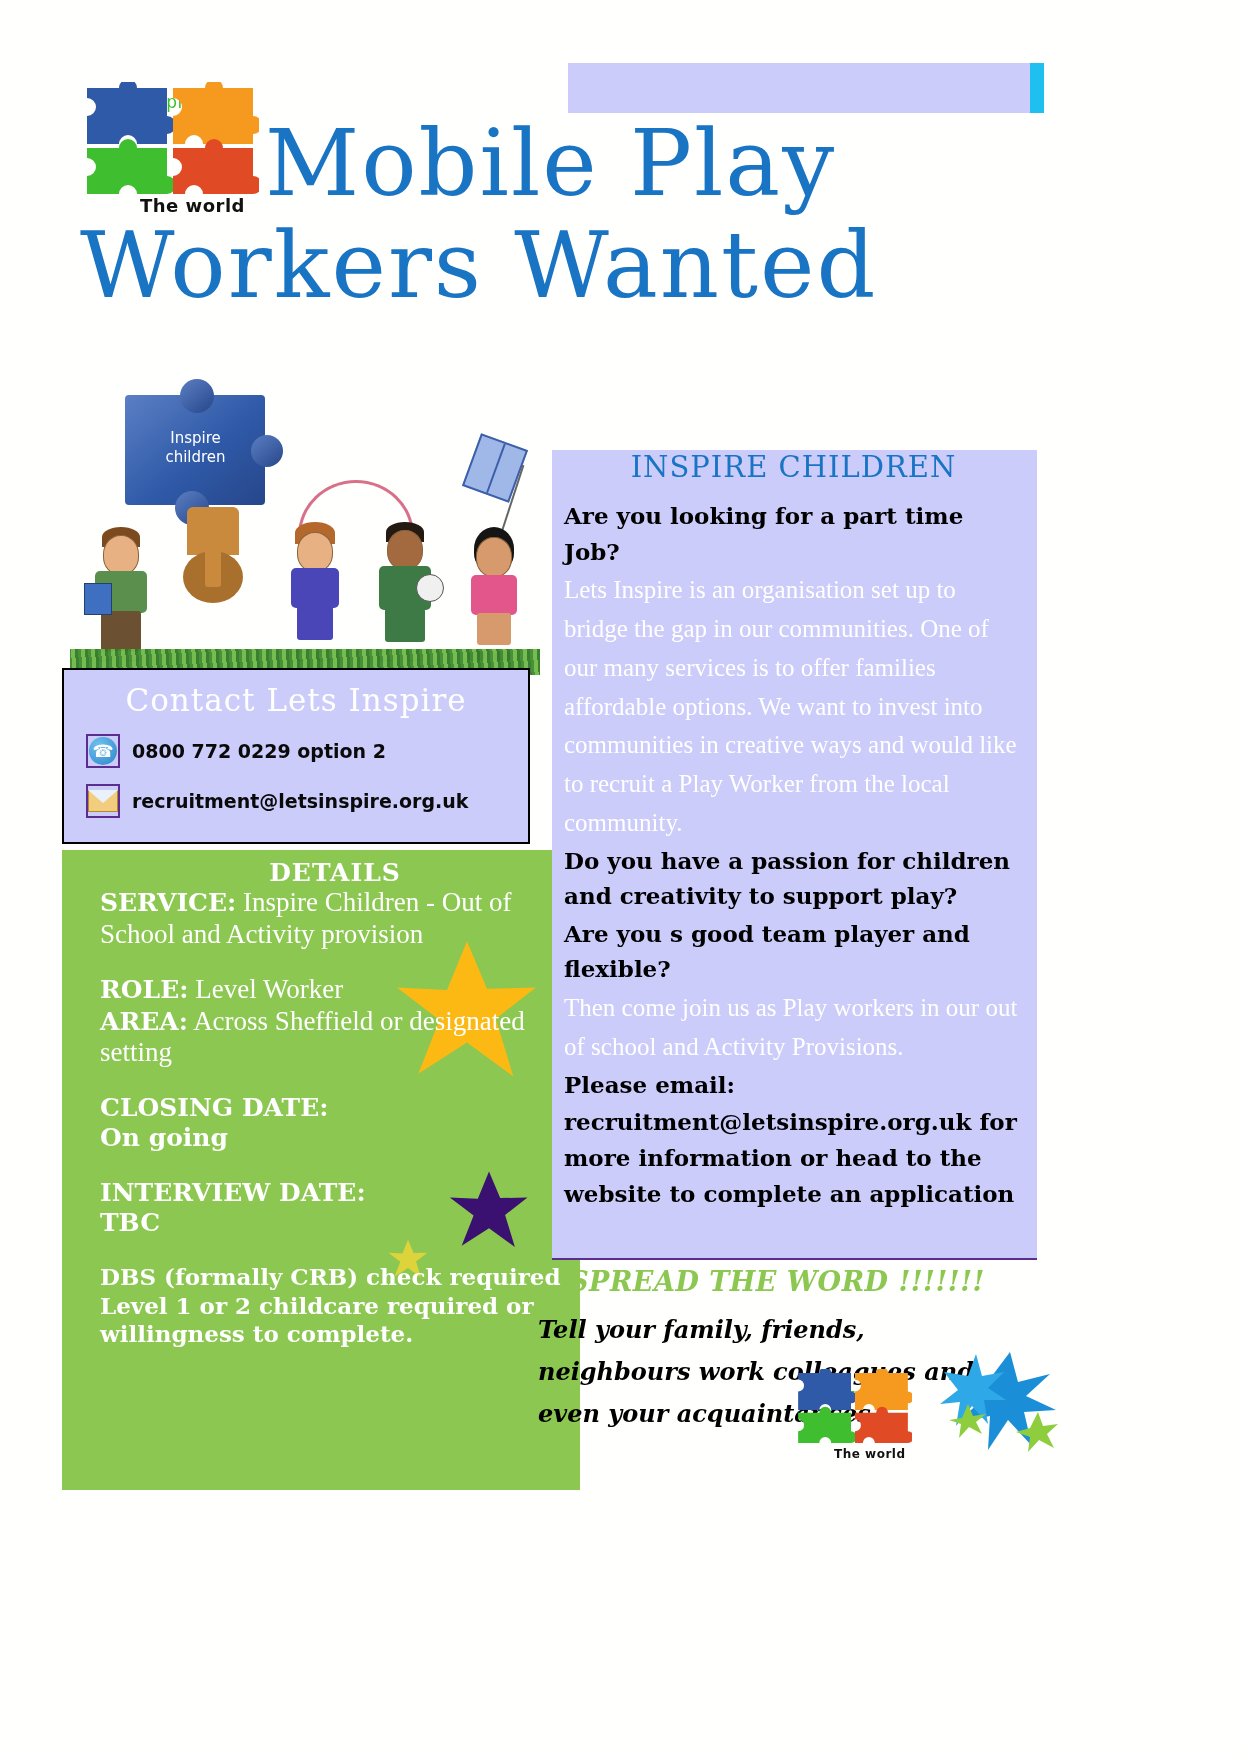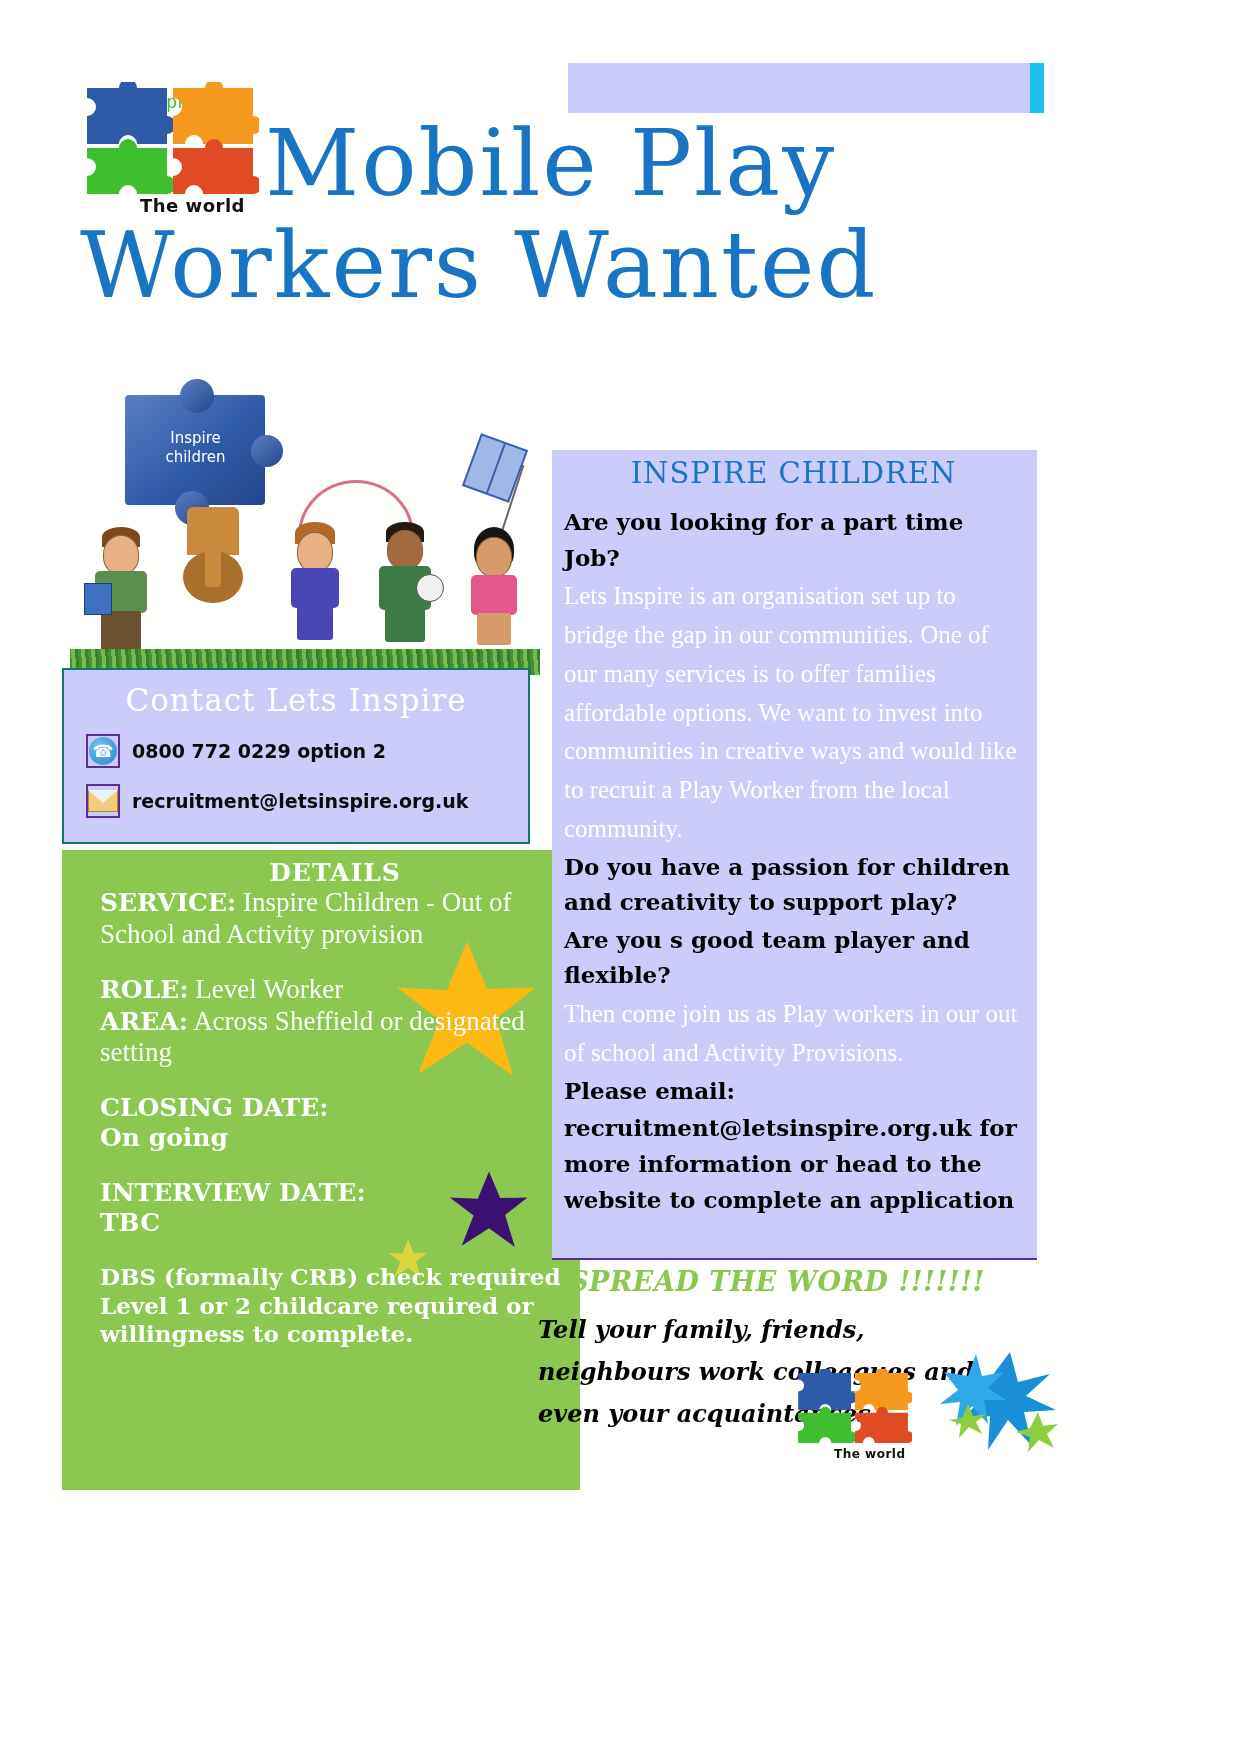--- a/index.html
+++ b/index.html
@@ -177,21 +177,21 @@
     border-bottom-color: transparent;
     border-radius: 50%;
   }
 
   
   .contact-box {
     position: absolute;
     left: 62px; top: 668px;
     width: 468px; height: 176px;
     background: #ccccfa;
-    border: 2px solid #0f766e;
+    border: 2px solid #000000;
     box-sizing: border-box;
   }
   .contact-title {
     text-align: center;
     color: #ffffff;
     font-family: "DejaVu Serif", serif;
     font-size: 31px;
     margin-top: 12px;
     letter-spacing: 1px;
   }
@@ -306,21 +306,21 @@
     z-index: 1;
   }
 
   
   .info-panel {
     position: absolute;
     left: 552px; top: 450px;
     width: 485px; height: 810px;
     background: #ccccfa;
     box-sizing: border-box;
-    padding: 6px 14px 0 12px;
+    padding: 0 14px 0 12px;
     border-bottom: 2px solid #5b2d8e;
   }
   .info-head {
     text-align: center;
     color: #1a74c4;
     font-family: "DejaVu Serif", serif;
     font-size: 29px;
     letter-spacing: 1px;
     margin-bottom: 14px;
   }

